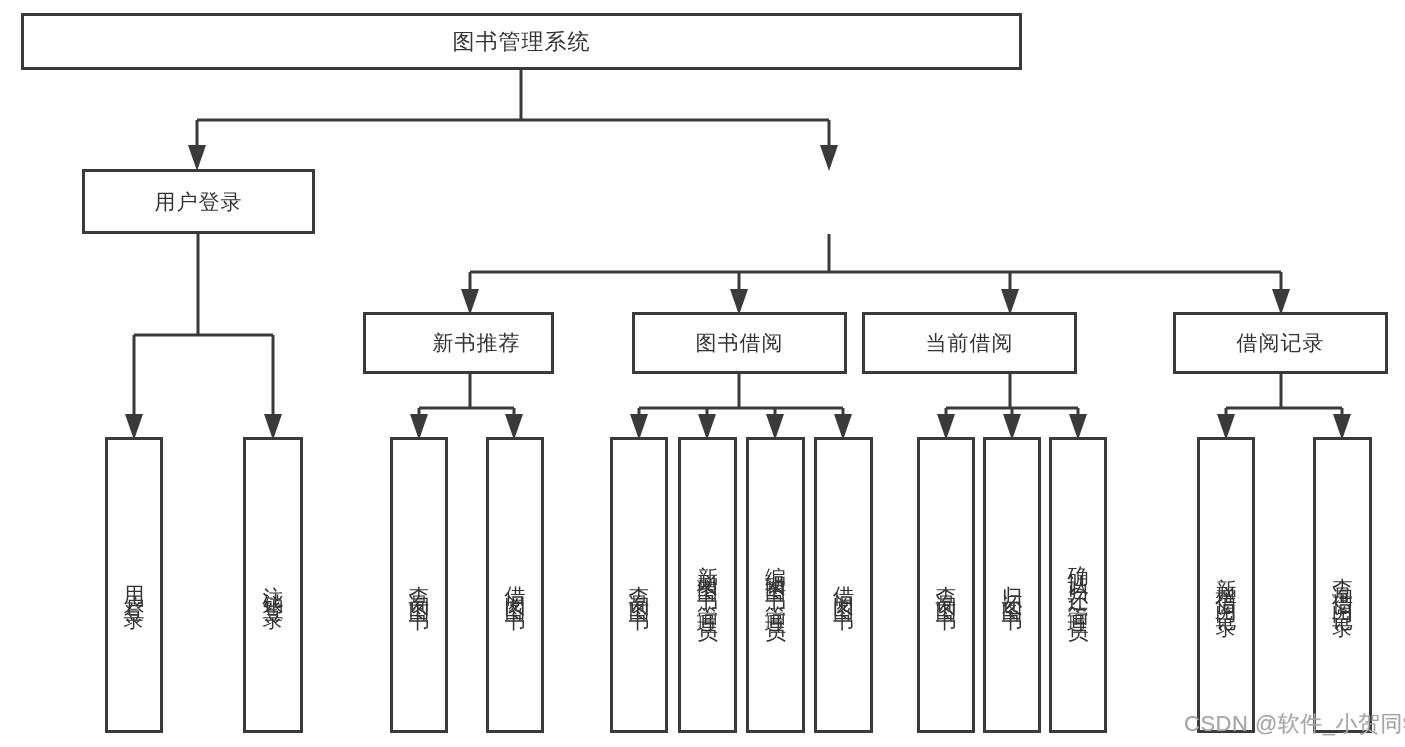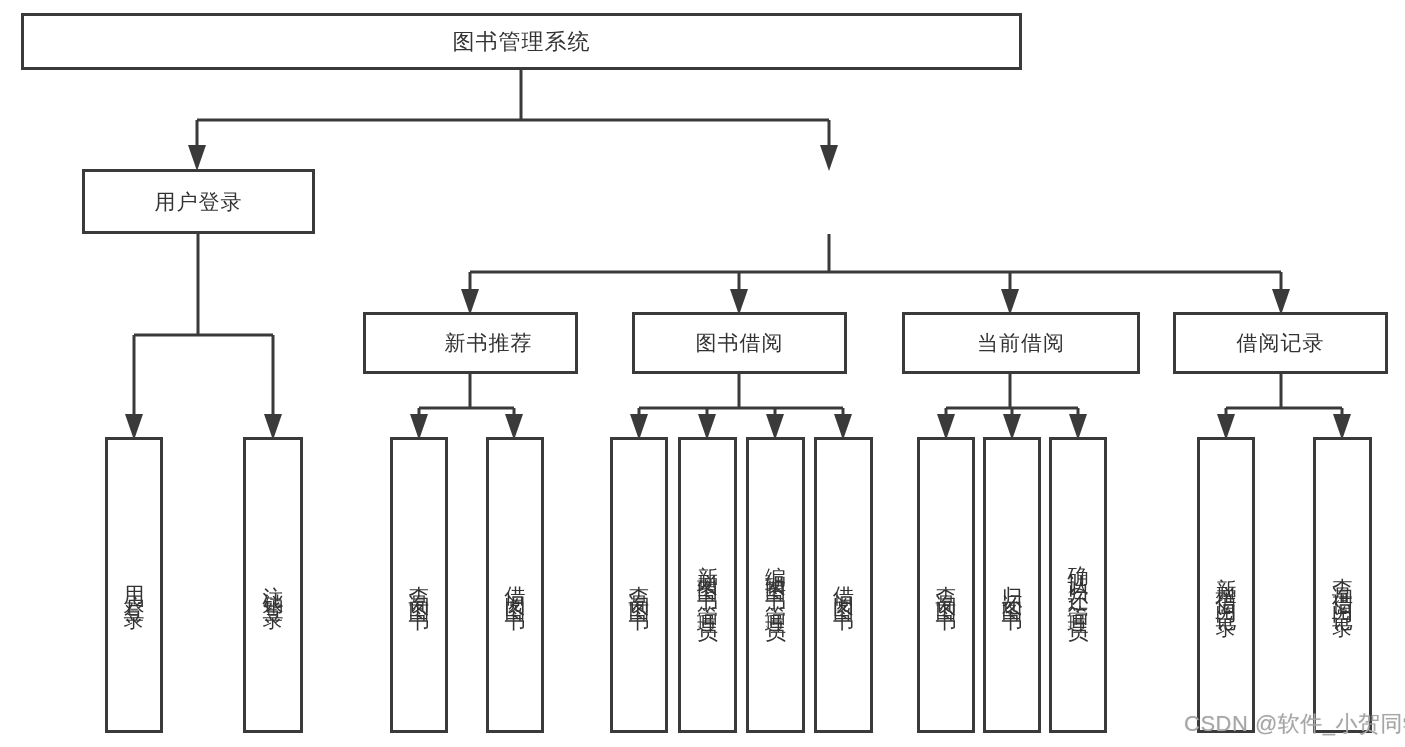--- a/index.html
+++ b/index.html
@@ -69,23 +69,23 @@
       <polygon points="1069,414 1087,414 1078,440"></polygon>
       <polygon points="1217,414 1235,414 1226,440"></polygon>
       <polygon points="1333,414 1351,414 1342,440"></polygon>
     </g>
   </svg>
 
   <div class="node h root" style="left:21px; top:13px; width:1001px; height:57px;">图书管理系统</div>
 
   <div class="node h" style="left:82px; top:169px; width:233px; height:65px;">用户登录</div>
 
-  <div class="node h" style="left:363px; top:312px; width:215px; height:62px;padding-left:36px;">新书推荐</div>
+  <div class="node h" style="left:363px; top:312px; width:191px; height:62px;padding-left:36px;">新书推荐</div>
   <div class="node h" style="left:632px; top:312px; width:215px; height:62px;">图书借阅</div>
-  <div class="node h" style="left:902px; top:312px; width:238px; height:62px;">当前借阅</div>
+  <div class="node h" style="left:862px; top:312px; width:215px; height:62px;">当前借阅</div>
   <div class="node h" style="left:1173px; top:312px; width:215px; height:62px;">借阅记录</div>
 
   <div class="node v" style="left:105px; top:437px; width:58px; height:296px;">
     <span>用户登录</span>
   </div>
   <div class="node v" style="left:243px; top:437px; width:60px; height:296px;">
     <span>注销登录</span>
   </div>
 
   <div class="node v" style="left:390px; top:437px; width:58px; height:296px;">

